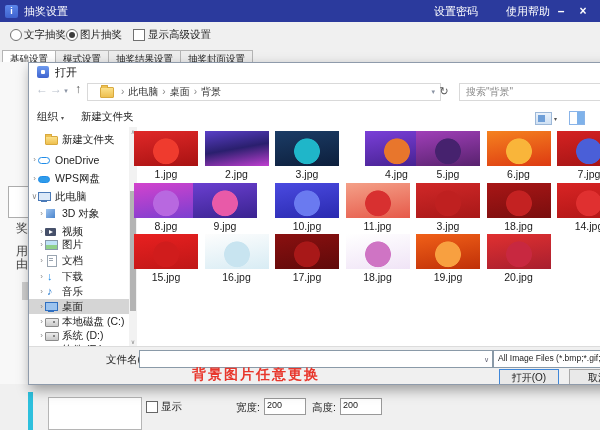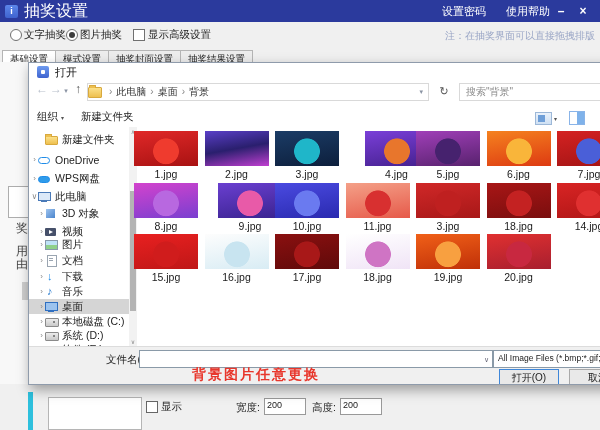--- a/index.html
+++ b/index.html
@@ -3,22 +3,22 @@
 <meta charset="utf-8">
 <style>
   html,body{margin:0;padding:0}
   body{width:600px;height:430px;position:relative;overflow:hidden;background:#f0f0f0;
        font-family:"Liberation Sans","DejaVu Sans",sans-serif;color:#222;
        -webkit-font-smoothing:antialiased}
   
   .titlebar{position:absolute;left:0;top:0;width:600px;height:22px;background:#2b3a9d;display:flex;align-items:center;z-index:2}
   .app-icon{width:13px;height:13px;margin:0 6px 0 5px;border-radius:2px;background:linear-gradient(#5c86ea,#3f63cf);
             color:#fff;font-size:9px;font-weight:bold;text-align:center;line-height:13px}
-  .titlebar .title{color:#fff;font-size:16px}
-  .tb-links{margin-left:auto;display:flex;gap:20px;color:#fff;font-size:11px}
+  .titlebar .title{color:#fff;font-size:11px}
+  .tb-links{margin-left:auto;display:flex;gap:28px;color:#fff;font-size:11px}
   .tb-btn{color:#fff;font-size:12px;font-weight:bold;width:22px;text-align:center}
   .tb-close{margin-right:6px}
   
   .opt-row{position:absolute;left:0;top:27px;width:600px;height:18px;z-index:1}
   .radio{position:absolute;width:10px;height:10px;border:1px solid #707070;border-radius:50%;background:#fff;top:2px}
   .radio.sel::after{content:"";position:absolute;left:2px;top:2px;width:6px;height:6px;border-radius:50%;background:#3c3c3c}
   .chk{position:absolute;width:10px;height:10px;border:1px solid #707070;background:#fff;top:2px}
   .opt-label{position:absolute;top:1px;font-size:10.5px}
   .note{position:absolute;right:5px;top:2px;font-size:10px;color:#9aa6c6}
   
@@ -46,21 +46,21 @@
           box-shadow:2px 5px 12px rgba(0,0,0,.35);z-index:10;overflow:hidden}
   .dlg-title{position:absolute;left:0;top:0;width:100%;height:18px;display:flex;align-items:center}
   .dlg-icon{width:12px;height:12px;margin:0 6px 0 8px;border-radius:2px;background:linear-gradient(#6d9bf0,#3f63cf)}
   .dlg-icon::after{content:"";display:block;width:4px;height:4px;margin:4px auto;background:#fff;border-radius:1px}
   .dlg-title-text{font-size:11px;color:#111}
   .nav-row{position:absolute;left:0;top:18px;width:100%;height:22px}
   .nav-btn{position:absolute;top:1px;font-size:12px;color:#b9c0cc;text-align:center;width:14px}
   .nav-up{color:#555}
   .nav-drop{font-size:7px;width:8px;top:6px;color:#8a93a3}
   .crumb-bar{position:absolute;left:58px;top:2px;width:340px;height:16px;border:1px solid #d9d9d9;background:#fff;
-             display:flex;align-items:center;font-size:10px;color:#333;padding-left:0}
+             display:flex;align-items:center;font-size:10px;color:#333;padding-left:12px}
   .folder-glyph{width:12px;height:9px;background:linear-gradient(#fbe08a,#eec04f);border:1px solid #d8a93e;border-radius:1px;position:relative;margin-right:3px}
   .folder-glyph::before{content:"";position:absolute;left:0;top:-3px;width:5px;height:2px;background:#eec04f;border:1px solid #d8a93e;border-bottom:none;border-radius:1px 1px 0 0}
   .crumb-sep{color:#888;margin:0 4px;font-size:10px}
   .crumb{white-space:nowrap}
   .crumb-drop{margin-left:auto;margin-right:5px;color:#8a93a3;font-size:7px}
   .refresh-btn{position:absolute;left:404px;top:2px;width:22px;height:16px;text-align:center;font-size:11px;color:#555;line-height:16px}
   .search-box{position:absolute;left:430px;top:2px;width:140px;height:16px;border:1px solid #d9d9d9;background:#fff;
               font-size:10px;color:#8a8a8a;line-height:16px;padding-left:6px;white-space:nowrap}
   .tool-row{position:absolute;left:0;top:44px;width:100%;height:20px;border-bottom:1px solid #e8e8e8;font-size:10.5px}
   .organize{position:absolute;left:8px;top:3px}
@@ -134,28 +134,27 @@
   <div class="tb-btn tb-close">×</div>
 </div>
 
 <div class="opt-row">
   <span class="radio" style="left:10px"></span>
   <span class="opt-label" style="left:24px">文字抽奖</span>
   <span class="radio sel" style="left:66px"></span>
   <span class="opt-label" style="left:80px">图片抽奖</span>
   <span class="chk" style="left:133px"></span>
   <span class="opt-label" style="left:148px">显示高级设置</span>
-  <span class="note">注：在抽奖界面可以直接拖拽排版</span>
 </div>
 
 <div class="tabs">
     <span class="tab">基础设置</span>
     <span class="tab">模式设置</span>
+    <span class="tab">抽奖结果设置</span>
     <span class="tab">抽奖封面设置</span>
-    <span class="tab">抽奖结果设置</span>
   </div>
 
 <div class="left-strip">
   <div class="frag-box"></div>
   <div class="frag-thumb"></div>
 <div class="frag-char" style="top: 158px;">奖</div>
     <div class="frag-char" style="top: 181px;">用</div>
     <div class="frag-char" style="top: 194px;">由</div>
   </div>
 
@@ -302,21 +301,21 @@
           <div class="file-label">6.jpg</div>
         </div>
         <div class="file-cell" style="left: 528px; top: 4px;">
           <div class="file-thumb" style="background: radial-gradient(circle at 50% 58%, rgb(74, 95, 216) 0px, rgb(74, 95, 216) 33%, rgba(0, 0, 0, 0) 35%), linear-gradient(170deg, rgb(212, 34, 34), rgb(163, 20, 20));"></div>
           <div class="file-label">7.jpg</div>
         </div>
         <div class="file-cell" style="left: 105px; top: 55.5px;">
           <div class="file-thumb" style="background: radial-gradient(circle at 50% 58%, rgb(184, 104, 224) 0px, rgb(184, 104, 224) 33%, rgba(0, 0, 0, 0) 35%), linear-gradient(170deg, rgb(211, 67, 205), rgb(122, 63, 208));"></div>
           <div class="file-label">8.jpg</div>
         </div>
-        <div class="file-cell" style="left: 189px; top: 55.5px;">
+        <div class="file-cell" style="left: 164px; top: 55.5px;">
           <div class="file-thumb" style="background: radial-gradient(circle at 50% 58%, rgb(232, 90, 168) 0px, rgb(232, 90, 168) 33%, rgba(0, 0, 0, 0) 35%), linear-gradient(170deg, rgb(106, 63, 208), rgb(58, 35, 144));"></div>
           <div class="file-label">9.jpg</div>
         </div>
         <div class="file-cell" style="left: 246px; top: 55.5px;">
           <div class="file-thumb" style="background: radial-gradient(circle at 50% 58%, rgb(106, 122, 240) 0px, rgb(106, 122, 240) 33%, rgba(0, 0, 0, 0) 35%), linear-gradient(170deg, rgb(74, 74, 224), rgb(42, 42, 176));"></div>
           <div class="file-label">10.jpg</div>
         </div>
         <div class="file-cell" style="left: 316.5px; top: 55.5px;">
           <div class="file-thumb" style="background: radial-gradient(circle at 50% 58%, rgb(216, 48, 48) 0px, rgb(216, 48, 48) 33%, rgba(0, 0, 0, 0) 35%), linear-gradient(170deg, rgb(244, 160, 136), rgb(230, 90, 74));"></div>
           <div class="file-label">11.jpg</div>

